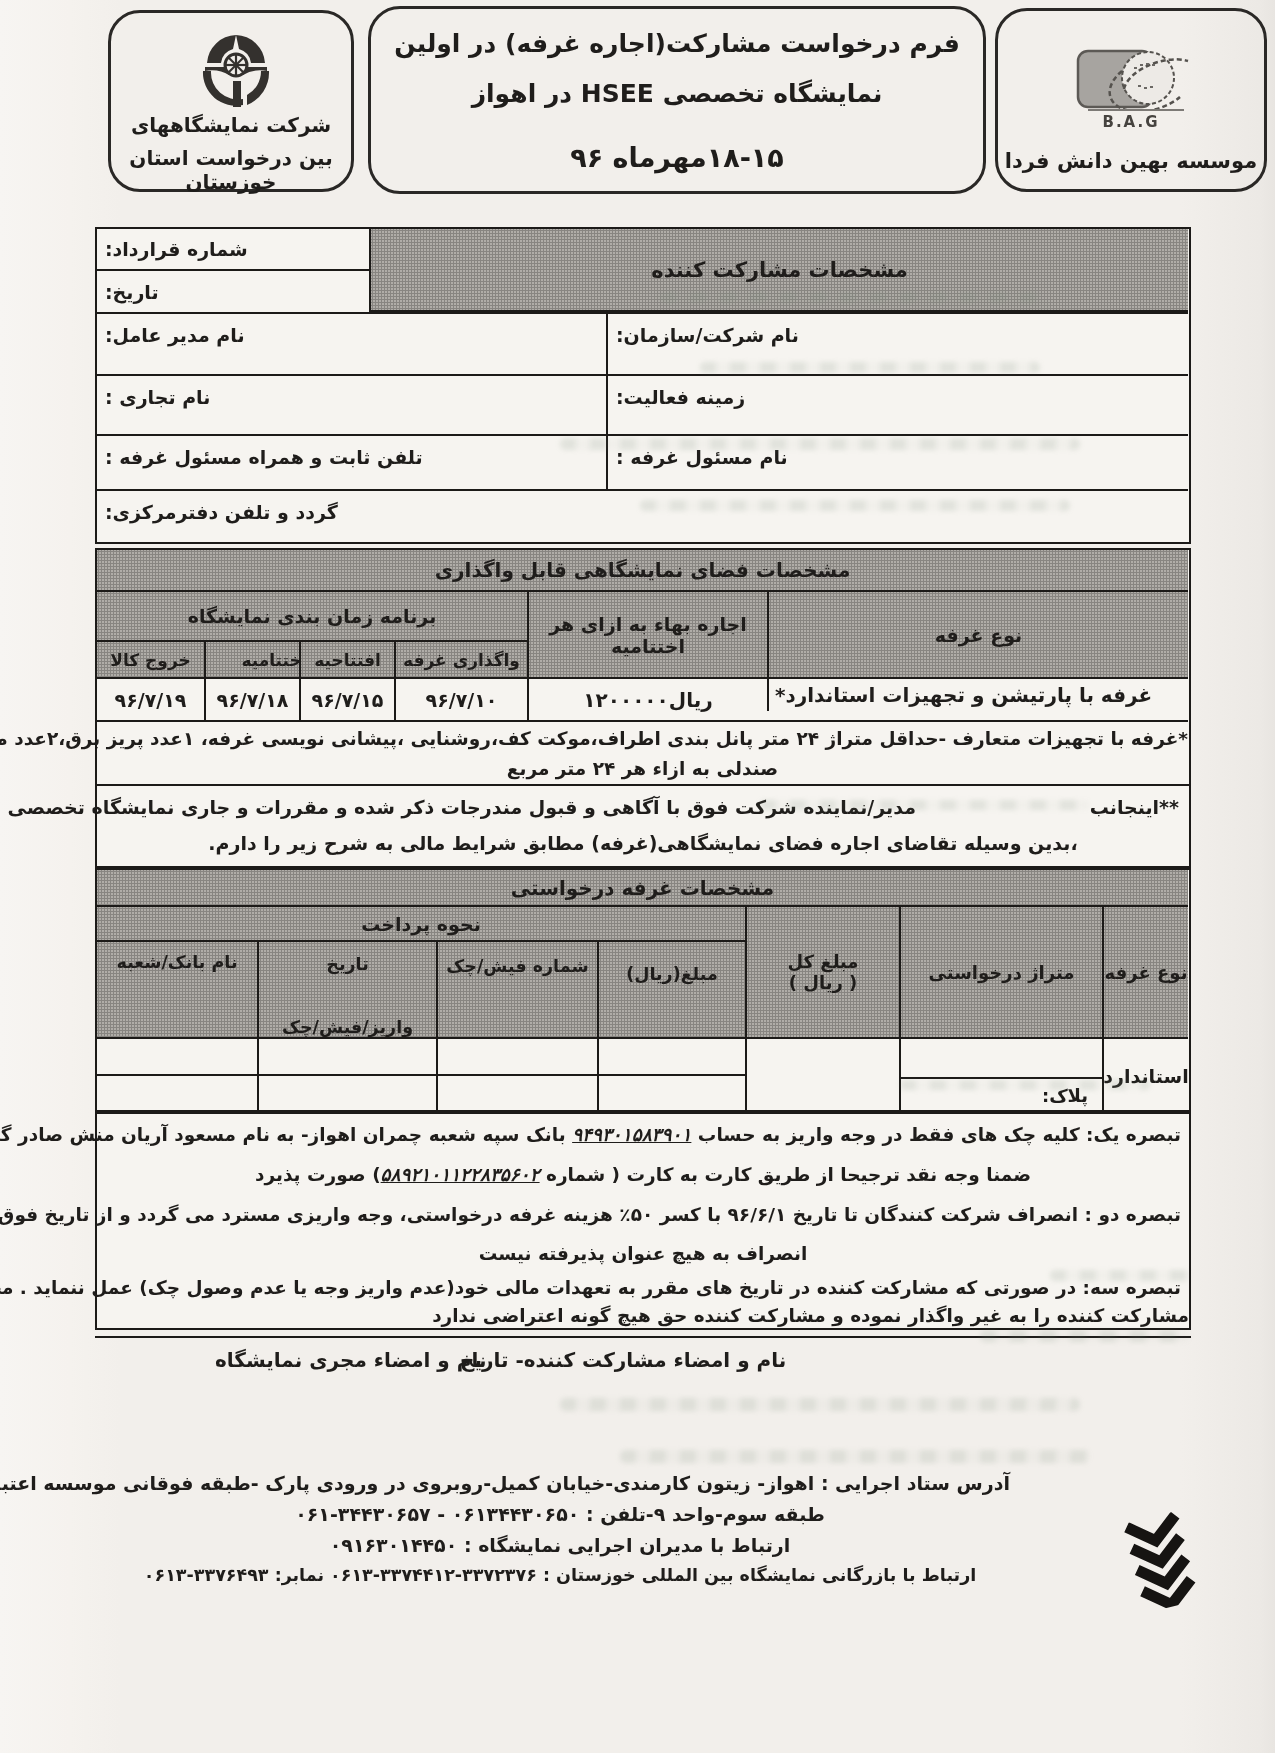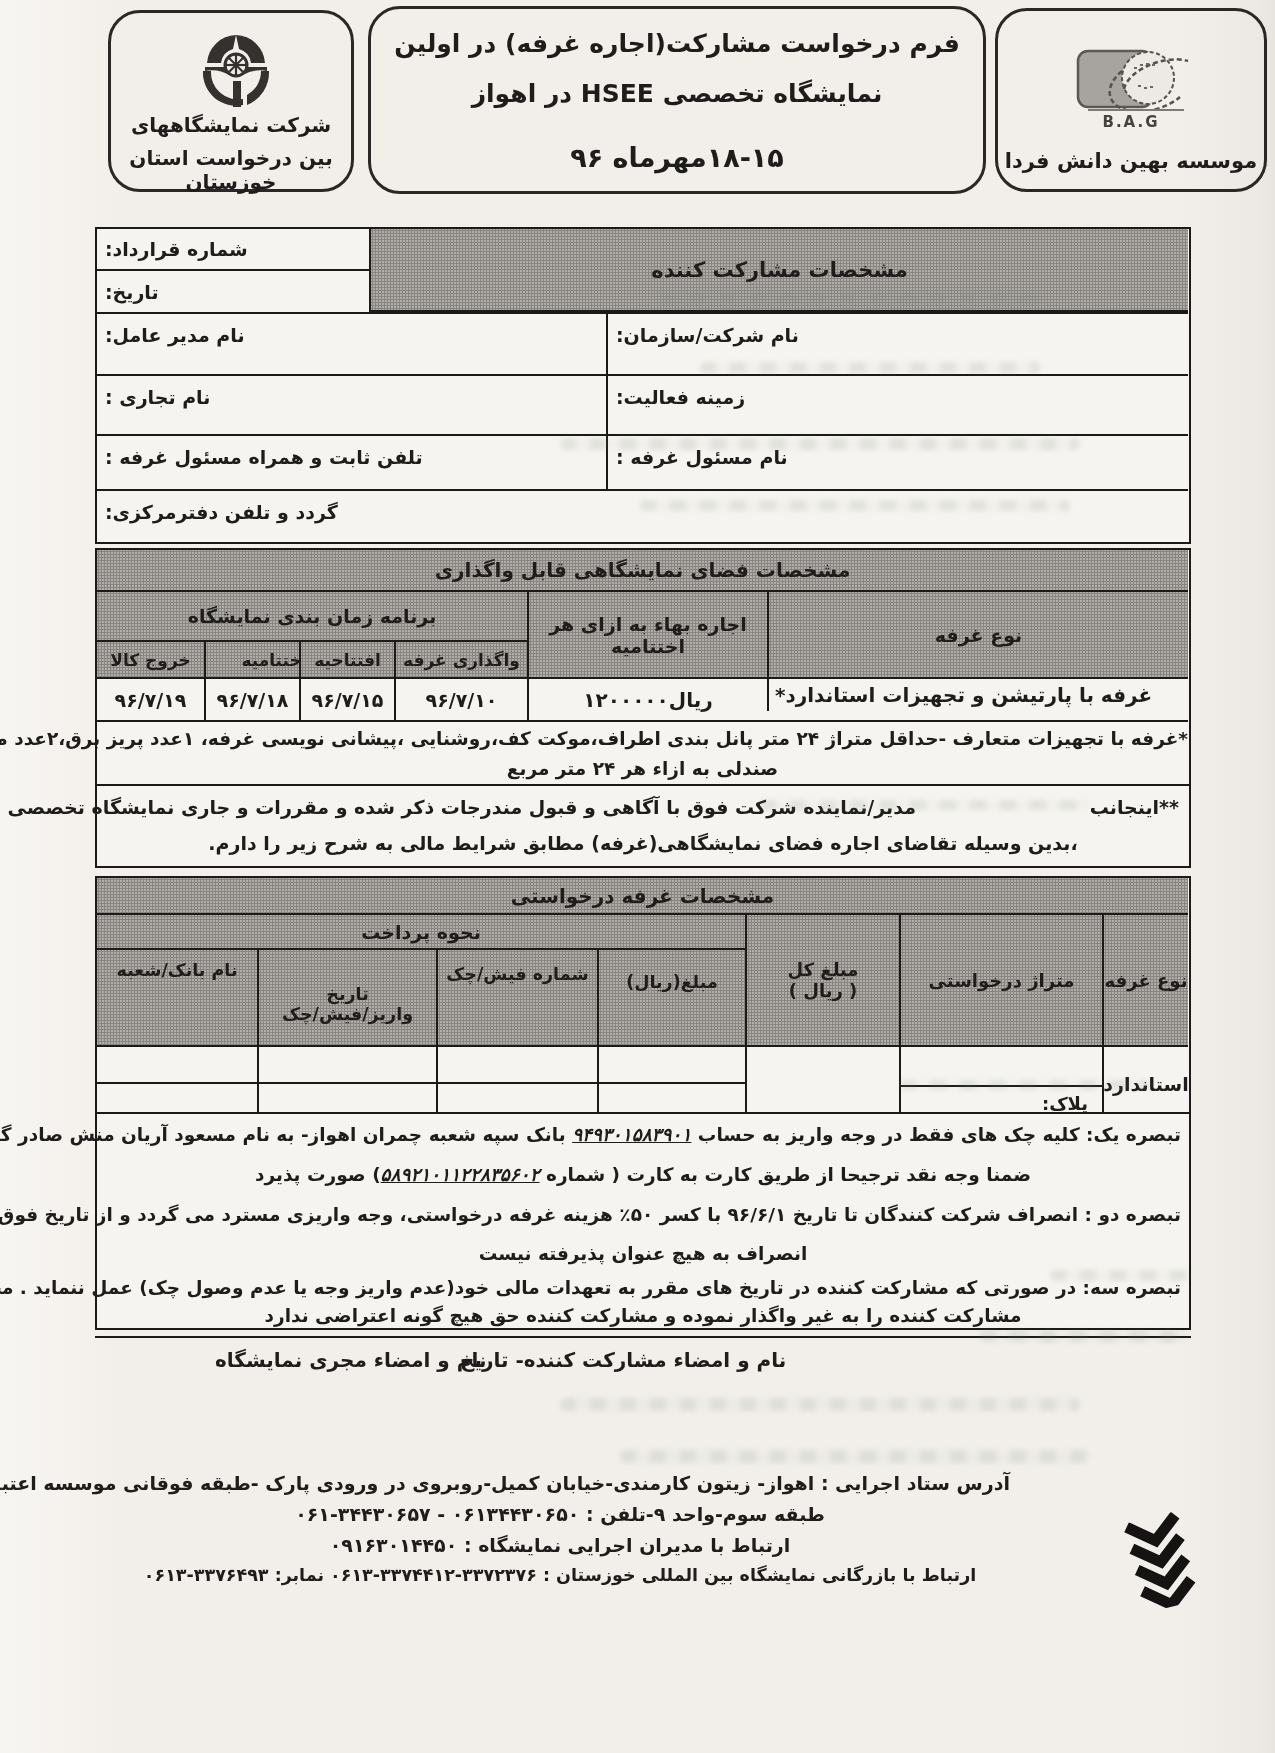--- a/index.html
+++ b/index.html
@@ -142,35 +142,35 @@
       <div class="noteline ncenter" style="top:36px;font-size:18.5px;">صندلی به ازاء هر ۲۴ متر مربع</div>
     </div>
   </div>
 
   <div class="abs" style="left:95px;top:786px;width:1096px;height:82px;border-left:2.5px solid #1c1a18;border-right:2.5px solid #1c1a18;border-bottom:2.5px solid #1c1a18;background:#f6f4f0;">
     <span class="abs" style="right:10px;top:10px;font-weight:bold;font-size:19px;white-space:nowrap;">**اینجانب</span>
     <span class="abs" style="right:273px;top:10px;font-weight:bold;font-size:19px;white-space:nowrap;">مدیر/نماینده  شرکت فوق  با آگاهی و قبول مندرجات ذکر شده و مقررات و جاری نمایشگاه تخصصی فوق</span>
     <div class="abs ncenter" style="left:0;top:46px;width:100%;font-weight:bold;font-size:19px;white-space:nowrap;">،بدین وسیله تقاضای اجاره فضای نمایشگاهی(غرفه)  مطابق شرایط  مالی  به شرح زیر را دارم.</div>
   </div>
 
-  <div class="abs frame" style="left:95px;top:868px;width:1096px;height:244px;background:#f6f4f0;margin-top:8px;">
+  <div class="abs frame" style="left:95px;top:868px;width:1096px;height:244px;background:#f6f4f0;">
 
     <div class="cell gray bb" style="left:0;top:0;width:1091px;height:37px;font-size:20px;">مشخصات غرفه درخواستی</div>
 
     <div class="cell gray bb" style="left:0;top:37px;width:648px;height:35px;font-size:19px;">نحوه پرداخت</div>
 
     <div class="cell gray bl" style="left:648px;top:37px;width:154px;height:130px;font-size:18px;flex-direction:column;">
       <span>مبلغ کل</span>
       <span>( ریال )</span>
     </div>
     <div class="cell gray bl" style="left:802px;top:37px;width:203px;height:130px;font-size:18px;">متراژ درخواستی</div>
     <div class="cell gray bl" style="left:1005px;top:37px;width:86px;height:130px;font-size:18px;">نوع غرفه</div>
 
     <div class="cell gray toplab" style="left:0;top:72px;width:160px;height:95px;font-size:17.5px;justify-content:center;">نام بانک/شعبه</div>
-    <div class="cell gray bl" style="left:160px;top:72px;width:179px;height:95px;font-size:17.5px;flex-direction:column;justify-content:center;padding-top:12px;">
+    <div class="cell gray bl" style="left:160px;top:72px;width:179px;height:95px;font-size:17.5px;flex-direction:column;justify-content:space-between;padding-top:12px;">
       <span>تاریخ</span>
       <span>واریز/فیش/چک</span>
     </div>
     <div class="cell gray bl toplab" style="left:339px;top:72px;width:161px;height:95px;font-size:17.5px;justify-content:center;padding-top:14px;align-items:flex-start;">شماره فیش/چک</div>
     <div class="cell gray bl" style="left:500px;top:72px;width:148px;height:95px;font-size:17.5px;align-items:flex-start;padding-top:22px;">مبلغ(ریال)</div>
 
     <div class="cell bt" style="left:0;top:167px;width:160px;height:37px;"></div>
     <div class="cell bt bl" style="left:160px;top:167px;width:179px;height:37px;"></div>
     <div class="cell bt bl" style="left:339px;top:167px;width:161px;height:37px;"></div>
     <div class="cell bt bl" style="left:500px;top:167px;width:148px;height:37px;"></div>
@@ -190,21 +190,21 @@
   <div class="abs frame" style="left:95px;top:1112px;width:1096px;height:218px;background:#f6f4f0;">
     <div class="noteline nright" style="top:10px;">
       <span>تبصره یک: کلیه چک های فقط در وجه واریز به حساب </span><u class="acct">۹۴۹۳۰۱۵۸۳۹۰۱</u><span> بانک سپه شعبه چمران اهواز- به نام مسعود آریان منش صادر گردد .</span>
     </div>
     <div class="noteline ncenter" style="top:50px;">
       <span>ضمنا وجه نقد ترجیحا از طریق کارت به کارت ( شماره </span><u class="acct">۵۸۹۲۱۰۱۱۲۲۸۳۵۶۰۲</u><span>) صورت پذیرد</span>
     </div>
     <div class="noteline nright" style="top:90px;">تبصره دو : انصراف شرکت کنندگان تا تاریخ ۹۶/۶/۱ با کسر ۵۰٪ هزینه غرفه درخواستی، وجه واریزی مسترد می گردد و از تاریخ فوق الذکر به بعد</div>
     <div class="noteline ncenter" style="top:129px;">انصراف به هیچ عنوان پذیرفته نیست</div>
     <div class="noteline nright" style="top:163px;">تبصره سه: در صورتی که مشارکت کننده در تاریخ های مقرر به تعهدات مالی خود(عدم واریز وجه یا عدم وصول چک) عمل ننماید . مجری حق داره پلاک های</div>
-    <div class="noteline ncenter" style="top:191px;">مشارکت کننده را به غیر واگذار نموده و مشارکت کننده حق هیچ گونه اعتراضی ندارد</div>
+    <div class="noteline ncenter" style="top:191px;text-align:right;">مشارکت کننده را به غیر واگذار نموده و مشارکت کننده حق هیچ گونه اعتراضی ندارد</div>
   </div>
 
   <div class="abs" style="left:95px;top:1336px;width:1096px;height:0;border-top:2.5px solid #1c1a18;"></div>
 
   <div class="abs" style="left:460px;top:1348px;font-weight:bold;font-size:20px;white-space:nowrap;">نام و امضاء مشارکت کننده- تاریخ</div>
   <div class="abs" style="left:215px;top:1348px;font-weight:bold;font-size:20px;white-space:nowrap;">نام و امضاء مجری نمایشگاه</div>
 
   <div class="abs" style="left:110px;top:1472px;width:900px;text-align:center;">
     <div class="footline">آدرس ستاد اجرایی : اهواز- زیتون کارمندی-خیابان کمیل-روبروی در ورودی پارک -طبقه فوقانی موسسه اعتباری توسعه</div>
     <div class="footline">

